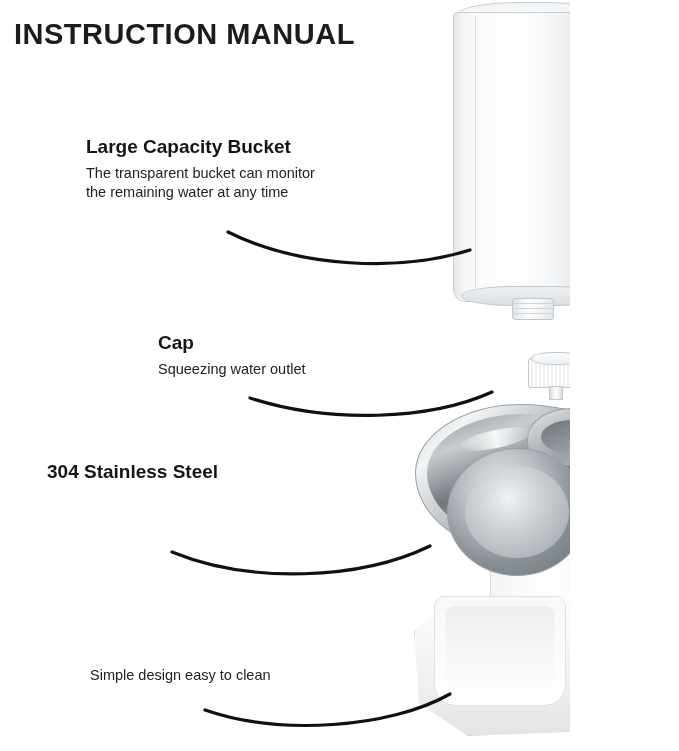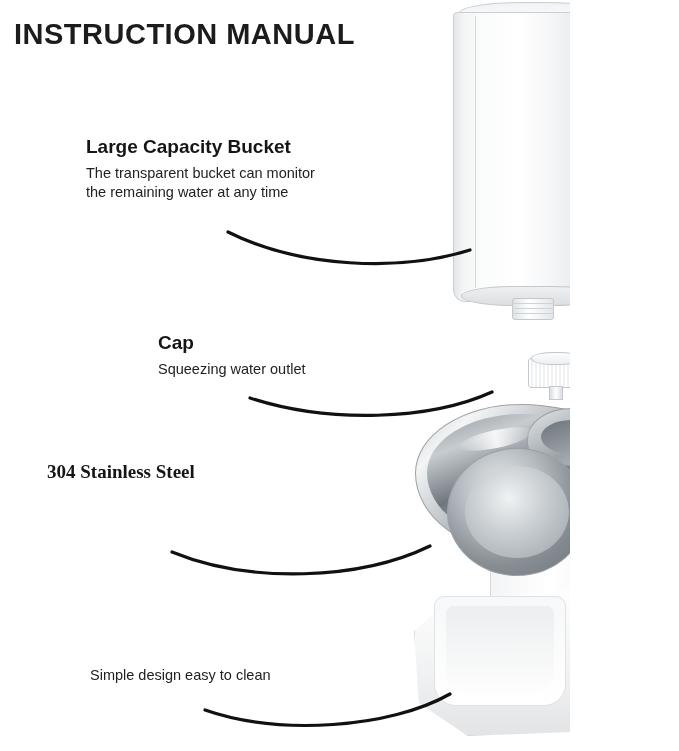--- a/index.html
+++ b/index.html
@@ -41,21 +41,21 @@
   }
   .callout .cdesc {
     font-size: 14.5px;
     color: #222222;
     line-height: 1.35;
     margin-top: 5px;
   }
 
   #c-bucket { left: 86px; top: 136px; }
   #c-cap    { left: 158px; top: 332px; }
-  #c-steel  { left: 47px;  top: 461px; font-family: Liberation Serif, serif; }
+  #c-steel  { left: 47px;  top: 461px; }
   #c-base   { left: 90px;  top: 632px; }
 
   
   #leaders {
     position: absolute;
     left: 0; top: 0;
     width: 679px;
     height: 751px;
     pointer-events: none;
   }

